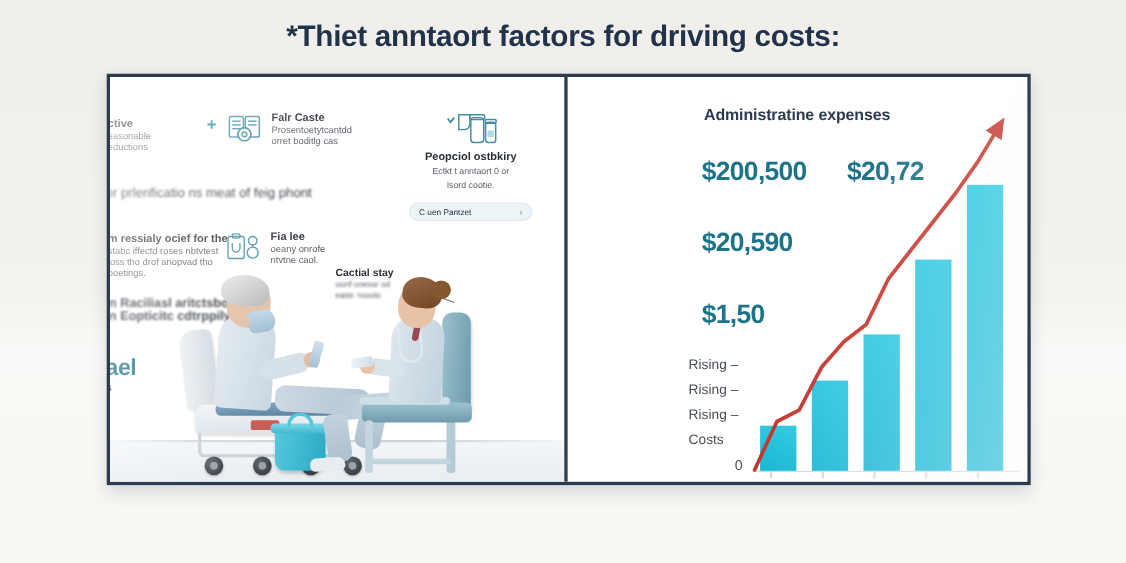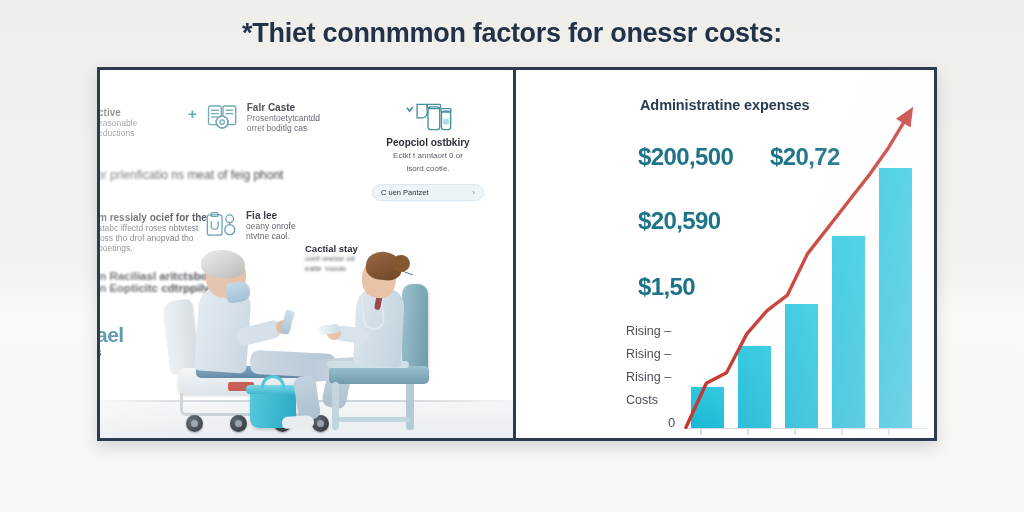--- a/index.html
+++ b/index.html
@@ -205,21 +205,21 @@
   #axis-x { position:absolute; left:0; bottom:6px; width:243px; height:1.5px; background:#cfd6dc; }
   .xtick { position:absolute; bottom:0px; width:1.5px; height:7px; background:#d5dbe1; }
 
   .bar { position:absolute; bottom:7.5px; background:linear-gradient(180deg,#2ec8e0,#16b7d4); }
 
   #trend { position:absolute; left:0; top:0; width:245px; height:305px; overflow:visible; }
 </style>
 </head>
 <body>
 
-<div id="title">*Thiet connmmon factors for onessr costs:</div>
+<div id="title">*Thiet anntaort factors for driving costs:</div>
 
 <div id="board">
 
   <div id="left-panel">
 
     <div id="bl-1" class="blurtext">
       <div class="lbl-bold">ctive</div>
       <div class="lbl-sm">easonable</div>
       <div class="lbl-sm">eductions</div>
     </div>

